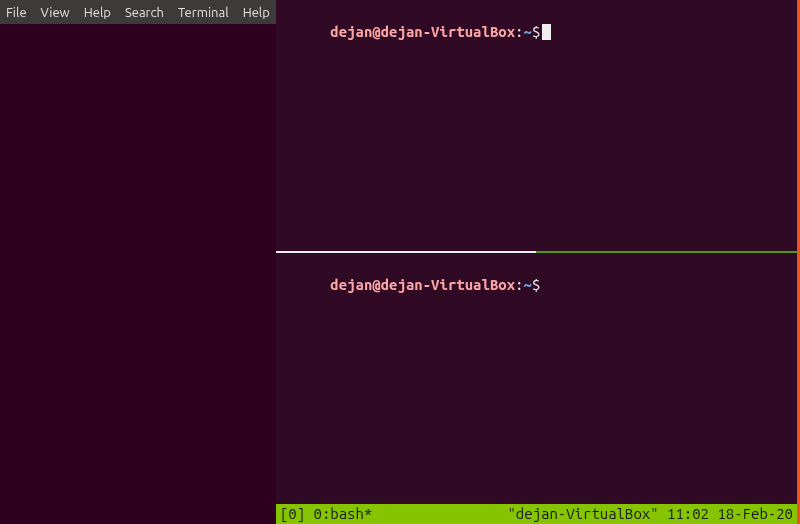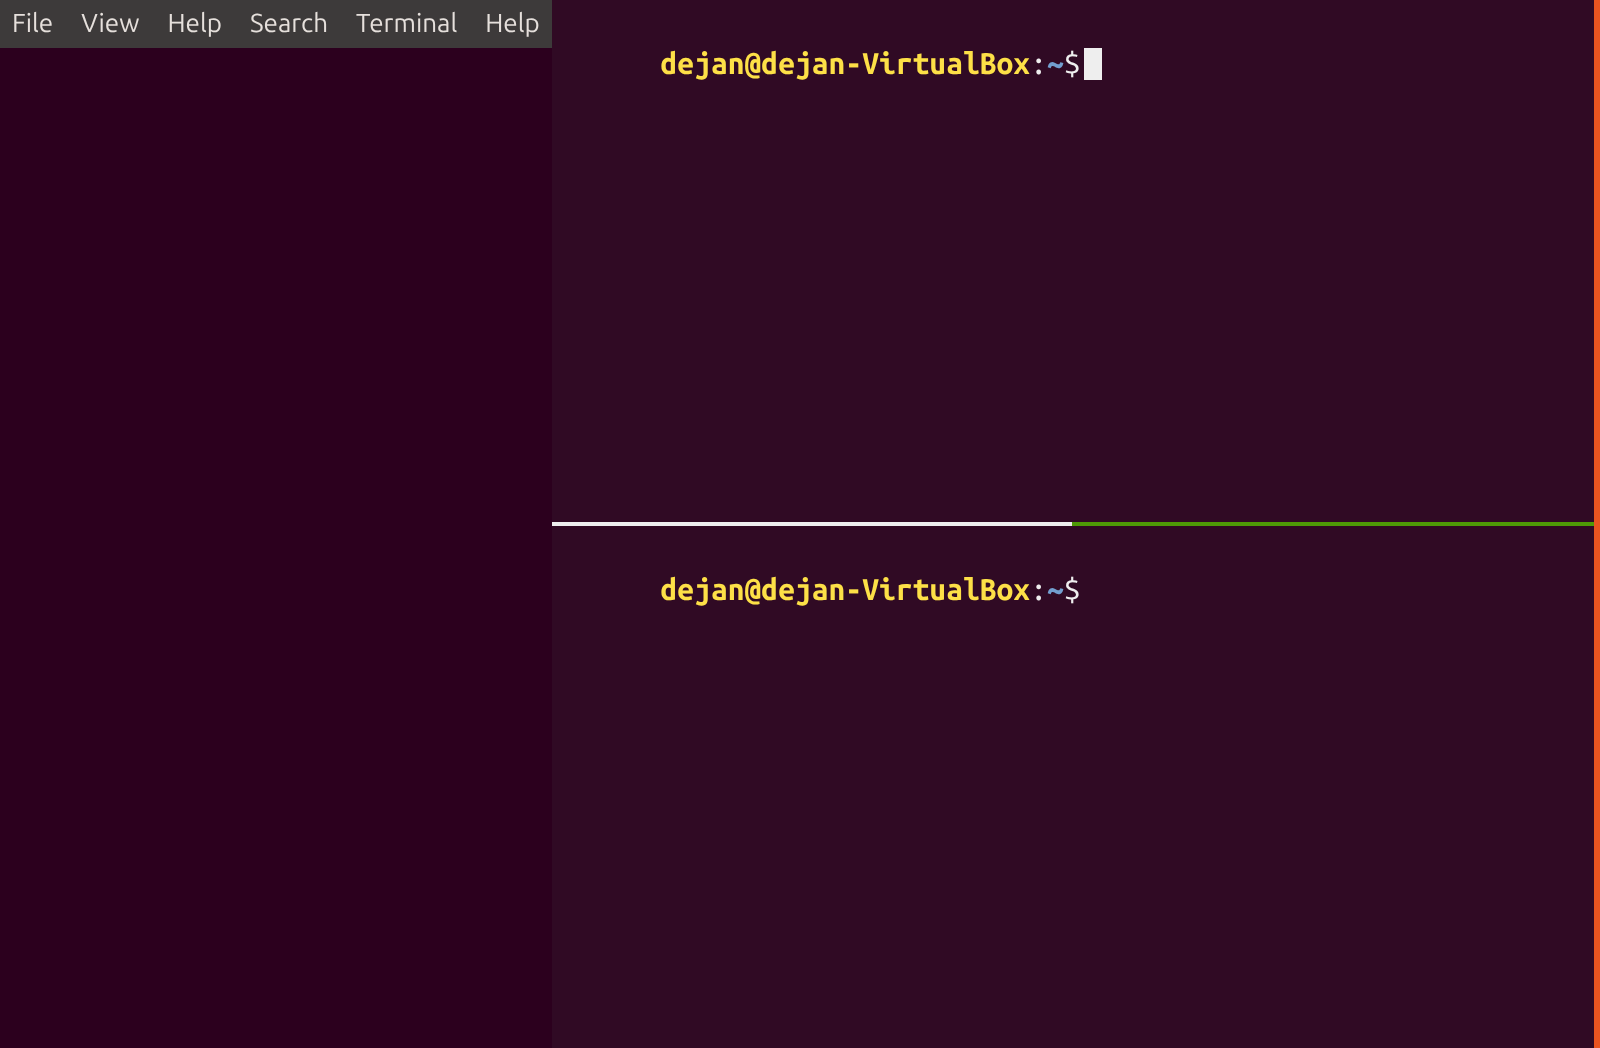--- a/index.html
+++ b/index.html
@@ -38,21 +38,21 @@
   }
   .pane {
     flex: 1;
     padding: 2px 4px;
     color: #eee;
     font-size: 15px;
     line-height: 20px;
     white-space: pre;
     overflow: hidden;
   }
-  .prompt .user { color: #fde047; font-weight: bold; }
+  .prompt .user { color: #fca5a5; font-weight: bold; }
   .prompt .path { color: #729fcf; font-weight: bold; }
   .prompt .dollar { color: #eee; }
   .cursor {
     display: inline-block;
     width: 9px;
     height: 16px;
     background: #eee;
     vertical-align: text-bottom;
     margin-left: 2px;
   }
@@ -107,17 +107,21 @@
 
     <div class="pane-splitter">
       <div class="seg-active"></div>
       <div class="seg-inactive"></div>
     </div>
 
     <div class="pane">
       <span class="prompt"><span class="user">dejan@dejan-VirtualBox</span><span class="dollar">:</span><span class="path">~</span><span class="dollar">$</span></span>
     </div>
 
+    <div class="statusbar">
+      <span>[0] 0:bash*</span>
+      <span>"dejan-VirtualBox" 11:02 18-Feb-20</span>
+    </div>
 
   </div>
 
   <div class="bottom-strip"></div>
 </div>
 
 </body></html>

